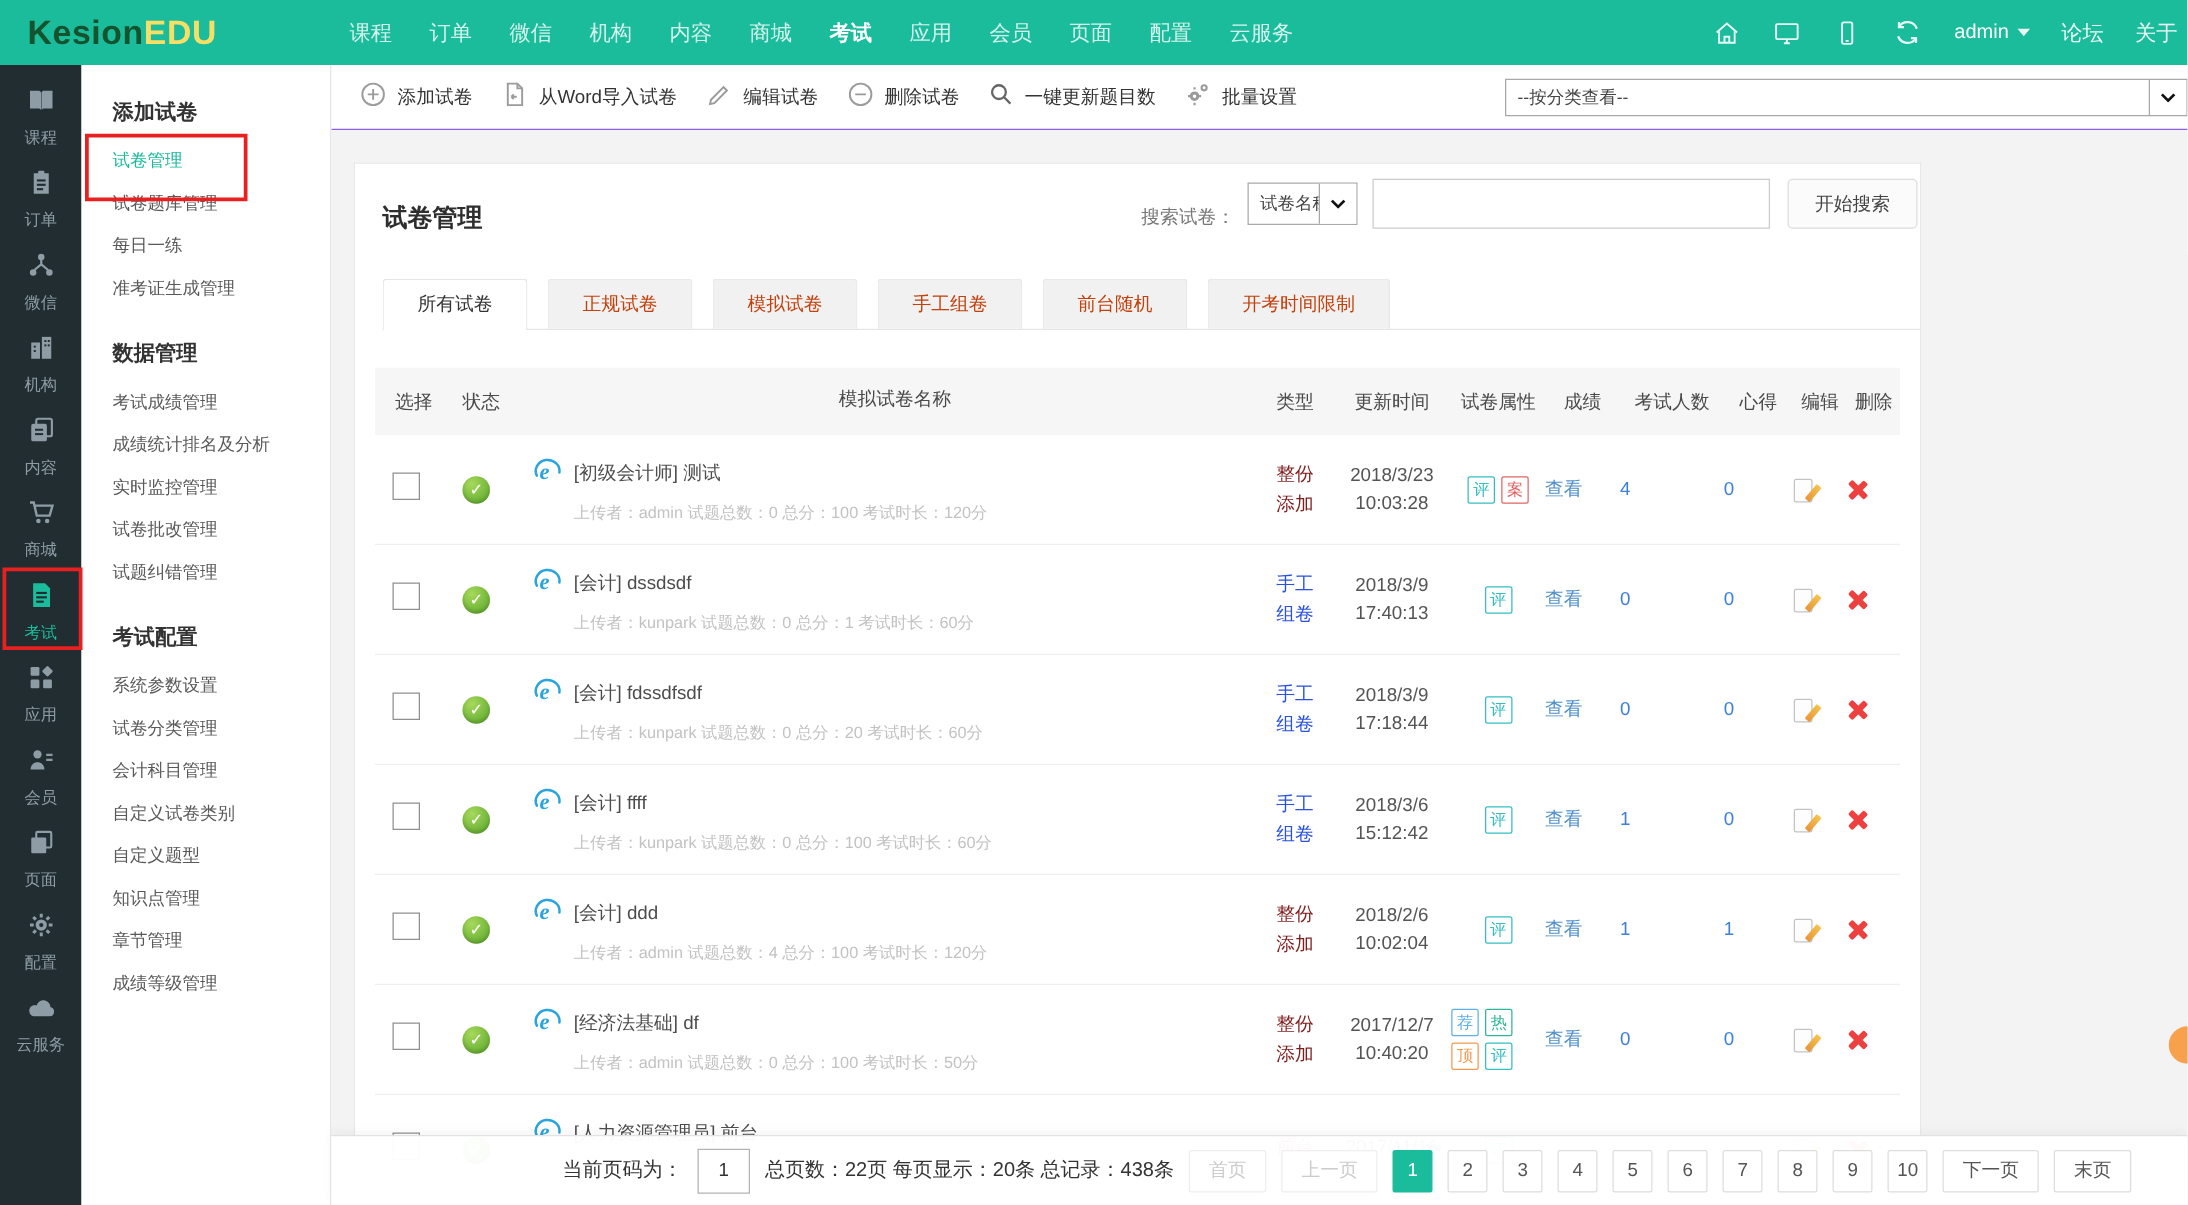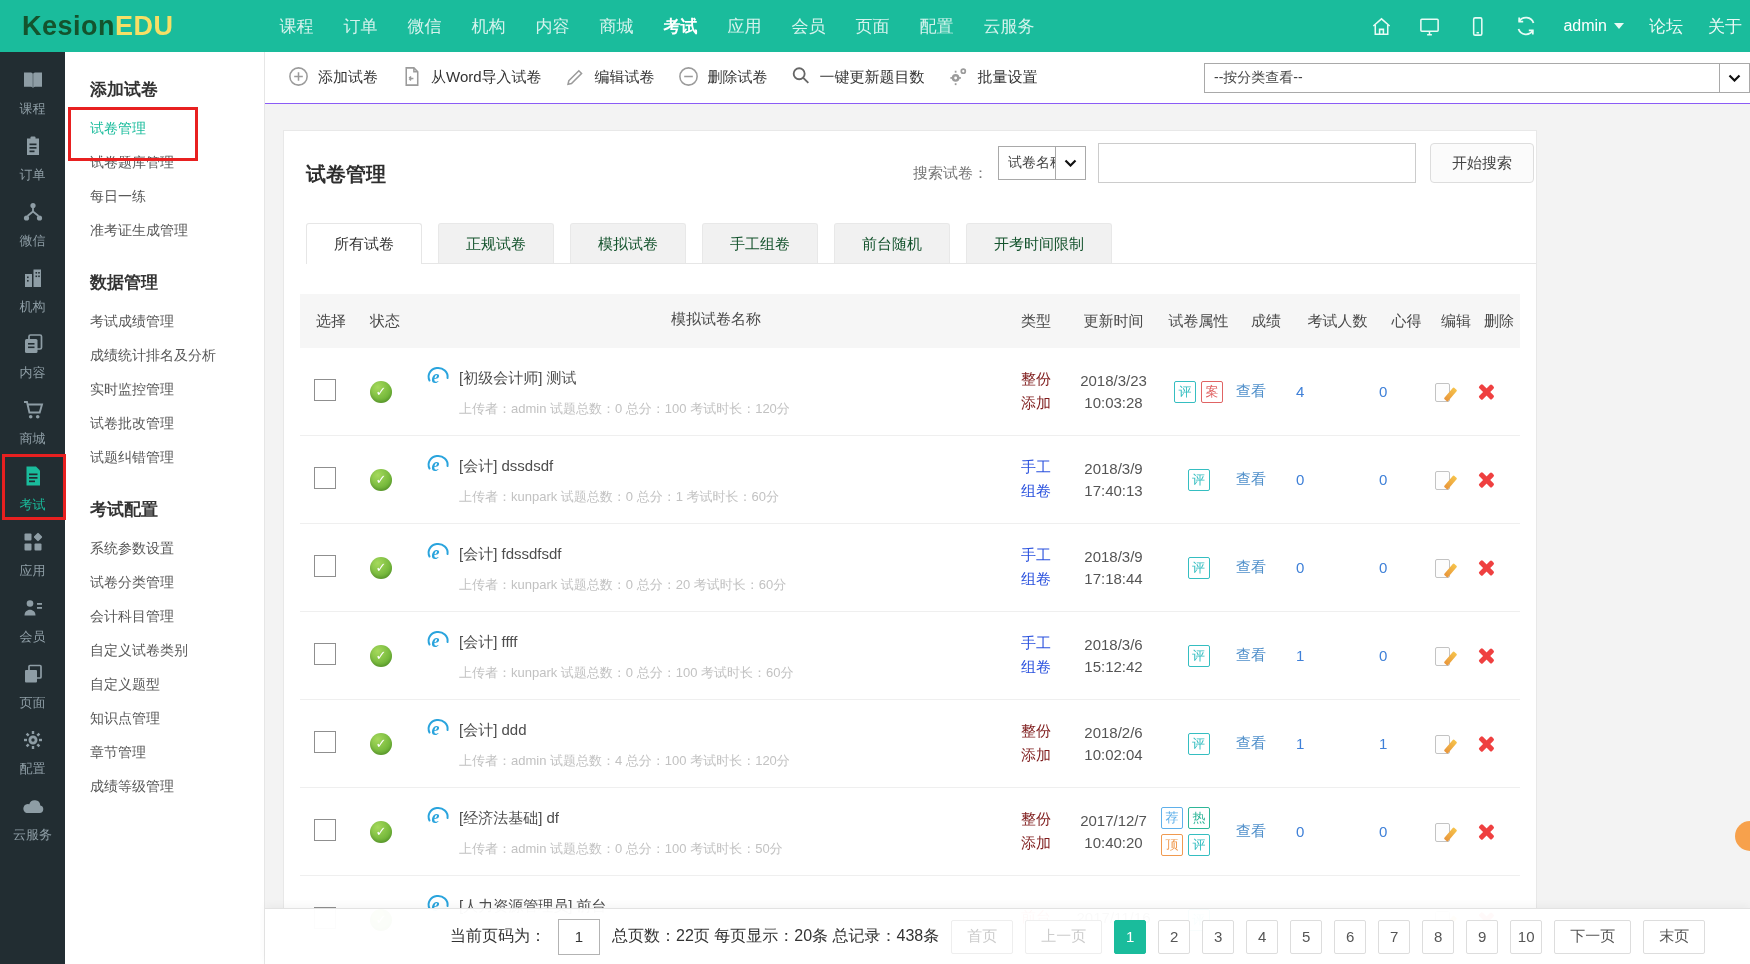--- a/index.html
+++ b/index.html
@@ -45,21 +45,21 @@
   .panel{position:absolute;left:283px;top:130px;width:1254px;bottom:0;background:#fff;border:1px solid #e8e8e8;border-bottom:none;box-sizing:border-box;z-index:3}
   .page-title{position:absolute;left:22px;top:30px;font-size:20px;font-weight:bold;color:#2e2e2e}
   .searchbox{position:absolute;top:12px;right:2px;display:flex;align-items:flex-end}
   .searchbox .slabel{font-size:15px;color:#777;margin-right:10px}
   .searchbox .sel{width:88px;height:34px;align-self:center}
   .search-input{width:300px;height:38px;border:1px solid #ccc;margin-left:12px;font-size:15px;padding:0 8px;outline:none}
   .search-btn{height:40px;padding:0 21px;margin-left:14px;background:#fbfbfb;border:1px solid #ddd;border-radius:4px;font-size:15px;color:#444;cursor:pointer}
   
   .tabs{position:absolute;left:22px;top:92px;right:0;height:40px;display:flex;gap:16px;border-bottom:1px solid #e6e6e6}
   .tab{height:40px;line-height:40px;padding:0 27px;background:#f1f1f1;border:1px solid #e8e8e8;border-bottom:none;
-       font-size:15px;color:#14532d;cursor:pointer;border-radius:3px 3px 0 0;box-sizing:border-box;white-space:nowrap}
+       font-size:15px;color:#c2410c;cursor:pointer;border-radius:3px 3px 0 0;box-sizing:border-box;white-space:nowrap}
   .tab.active{background:#fff;color:#333;border-color:#e6e6e6;position:relative;z-index:2;margin-bottom:-1px;height:41px}
   
   .tablewrap{position:absolute;left:16px;right:16px;top:163px;bottom:0;overflow:hidden}
   .trow,.thead{display:flex;align-items:center}
   .thead{height:54px;background:#f6f6f6;font-size:15px;color:#4a4a4a}
   .trow{height:88px;border-bottom:1px solid #efefef;box-sizing:border-box}
   .c-sel{width:70px}.c-st{width:56px}.c-name{flex:1;min-width:0}.c-type{width:60px}.c-time{width:95px}
   .c-attr{width:75px}.c-score{width:60px}.c-cnt{width:83px}.c-xd{width:55px}.c-ed{width:44px}.c-del{width:42px}
   .thead>div{display:flex;justify-content:center;white-space:nowrap}
   .thead .c-sel{justify-content:flex-start;padding-left:16px;box-sizing:border-box}

